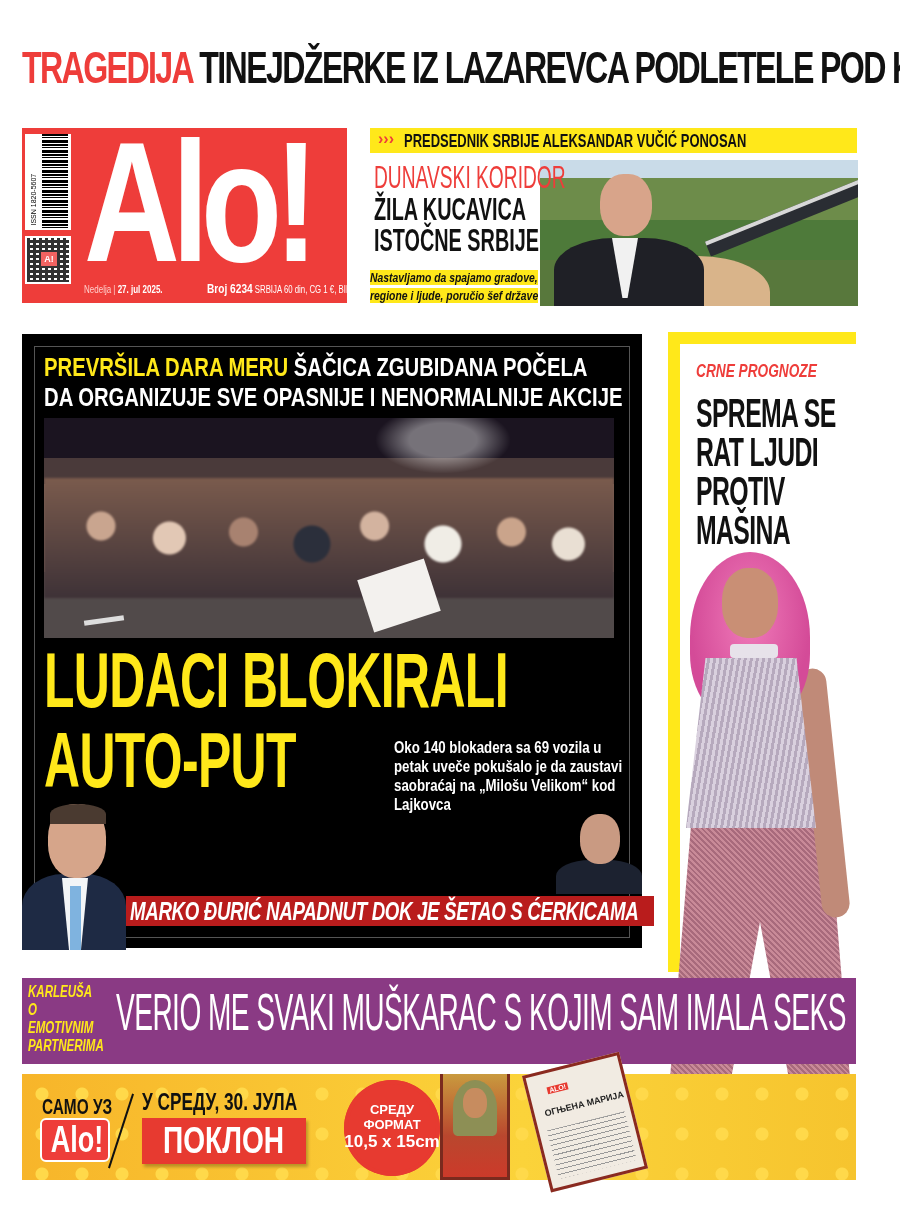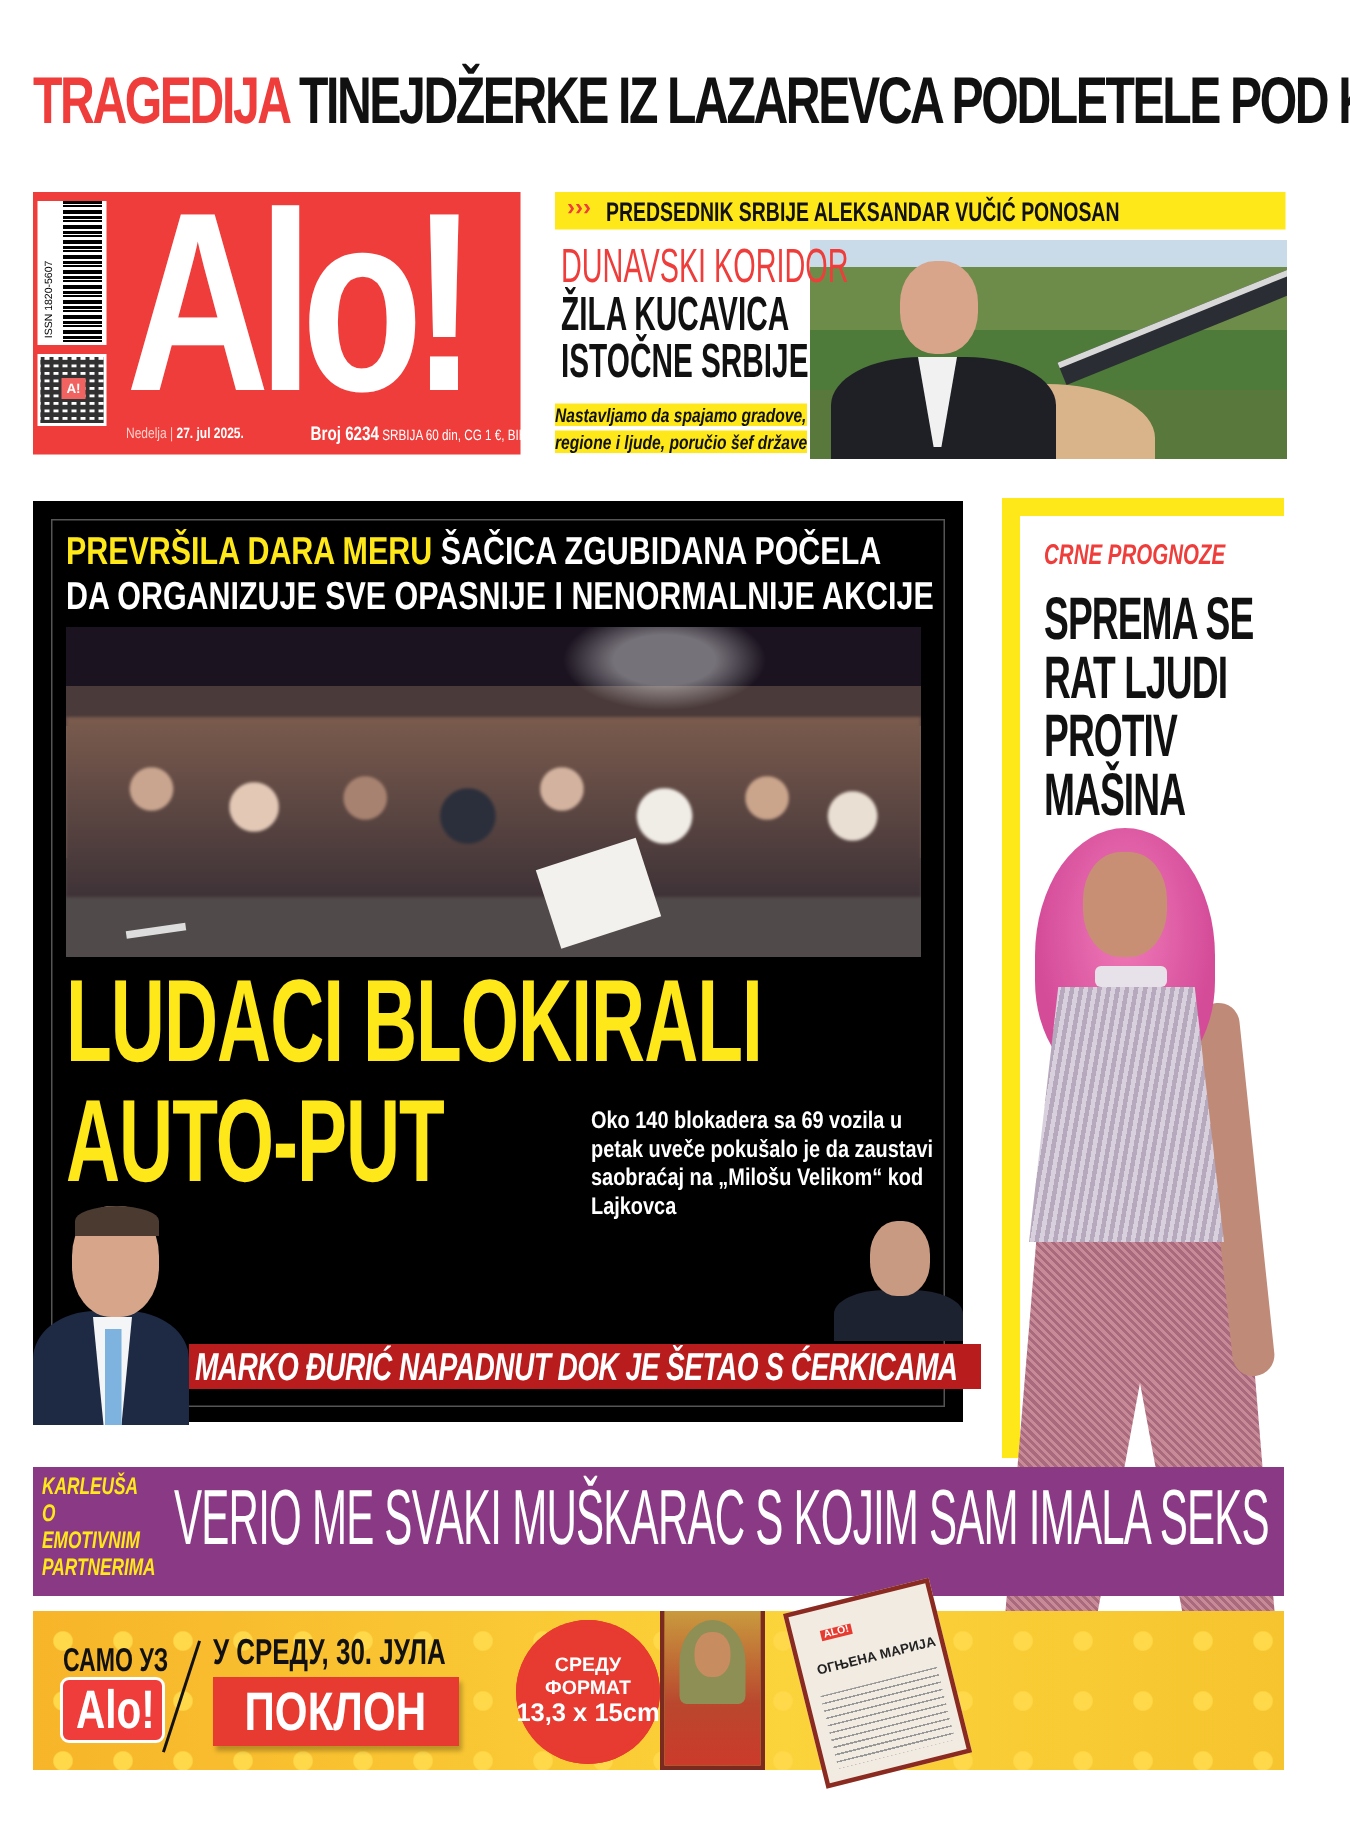--- a/index.html
+++ b/index.html
@@ -243,21 +243,21 @@
 
 <div id="promo" class="abs">
   <div id="samo" class="abs">САМО УЗ</div>
   <div id="promo-logo" class="abs"><span>Alo!</span></div>
   <div class="slash"></div>
   <div id="u-sredu" class="abs">У СРЕДУ, 30. ЈУЛА</div>
   <div id="poklon" class="abs"><span>ПОКЛОН</span></div>
   <div id="veliki" class="abs">
     <span class="l1">СРЕДУ</span>
     <span class="l1" style="margin-top:0">ФОРМАТ</span>
-    <span class="l3">13,3 x 15cm</span>
+    <span class="l3">10,5 x 15cm</span>
   </div>
   <div id="icon-image" class="abs">
     <div class="veil"></div>
       <div class="face"></div>
   </div>
   <div id="leaflet" class="abs">
     <span class="t1">ALO!</span>
     <span class="t2">ОГЊЕНА МАРИЈА</span>
     <div class="lines"></div>
   </div>

